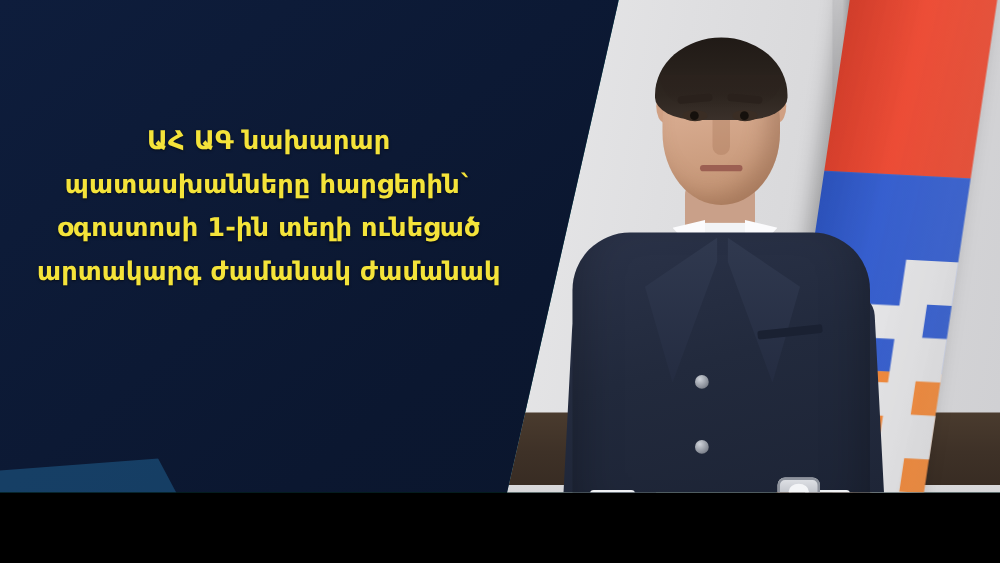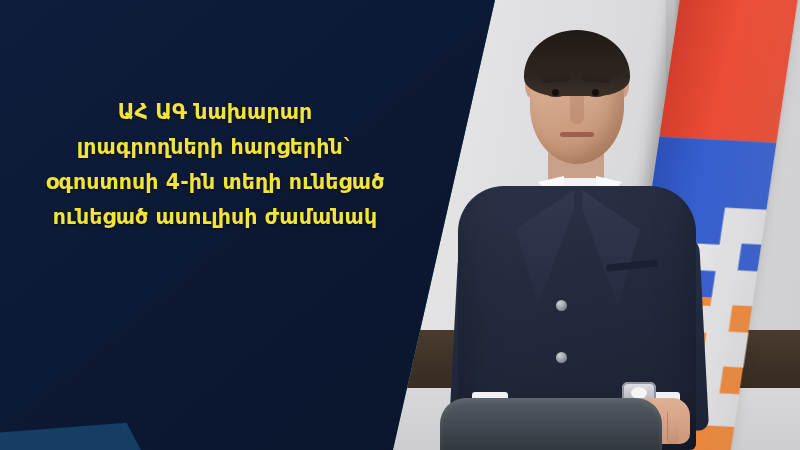--- a/index.html
+++ b/index.html
@@ -3,21 +3,21 @@
 <meta charset="utf-8">
 <style>
   html, body {
     margin: 0;
     padding: 0;
     background: #000;
   }
   #stage {
     position: relative;
     width: 800px;
-    height: 450px;
+    height: 394px;
     overflow: hidden;
     background: #0f766e;
     font-family: "DejaVu Sans", "Liberation Sans", sans-serif;
   }
 
   
   #photo-layer {
     position: absolute;
     inset: 0;
     
@@ -302,18 +302,18 @@
 
     <div class="chair"></div>
   </div>
 
   <div id="navy-panel">
     <div id="corner-accent"></div>
   </div>
 
   <div id="caption">
     <span class="line">ԱՀ ԱԳ նախարար</span>
-    <span class="line">լրագրողների հարցերին`</span>
-    <span class="line">օգոստոսի 4-ին տեղի ունեցած</span>
-    <span class="line">ունեցած ասուլիսի ժամանակ</span>
+    <span class="line">պատասխանները հարցերին`</span>
+    <span class="line">օգոստոսի 1-ին տեղի ունեցած</span>
+    <span class="line">արտակարգ ժամանակ ժամանակ</span>
   </div>
 
 </div>
 
 </body></html>

